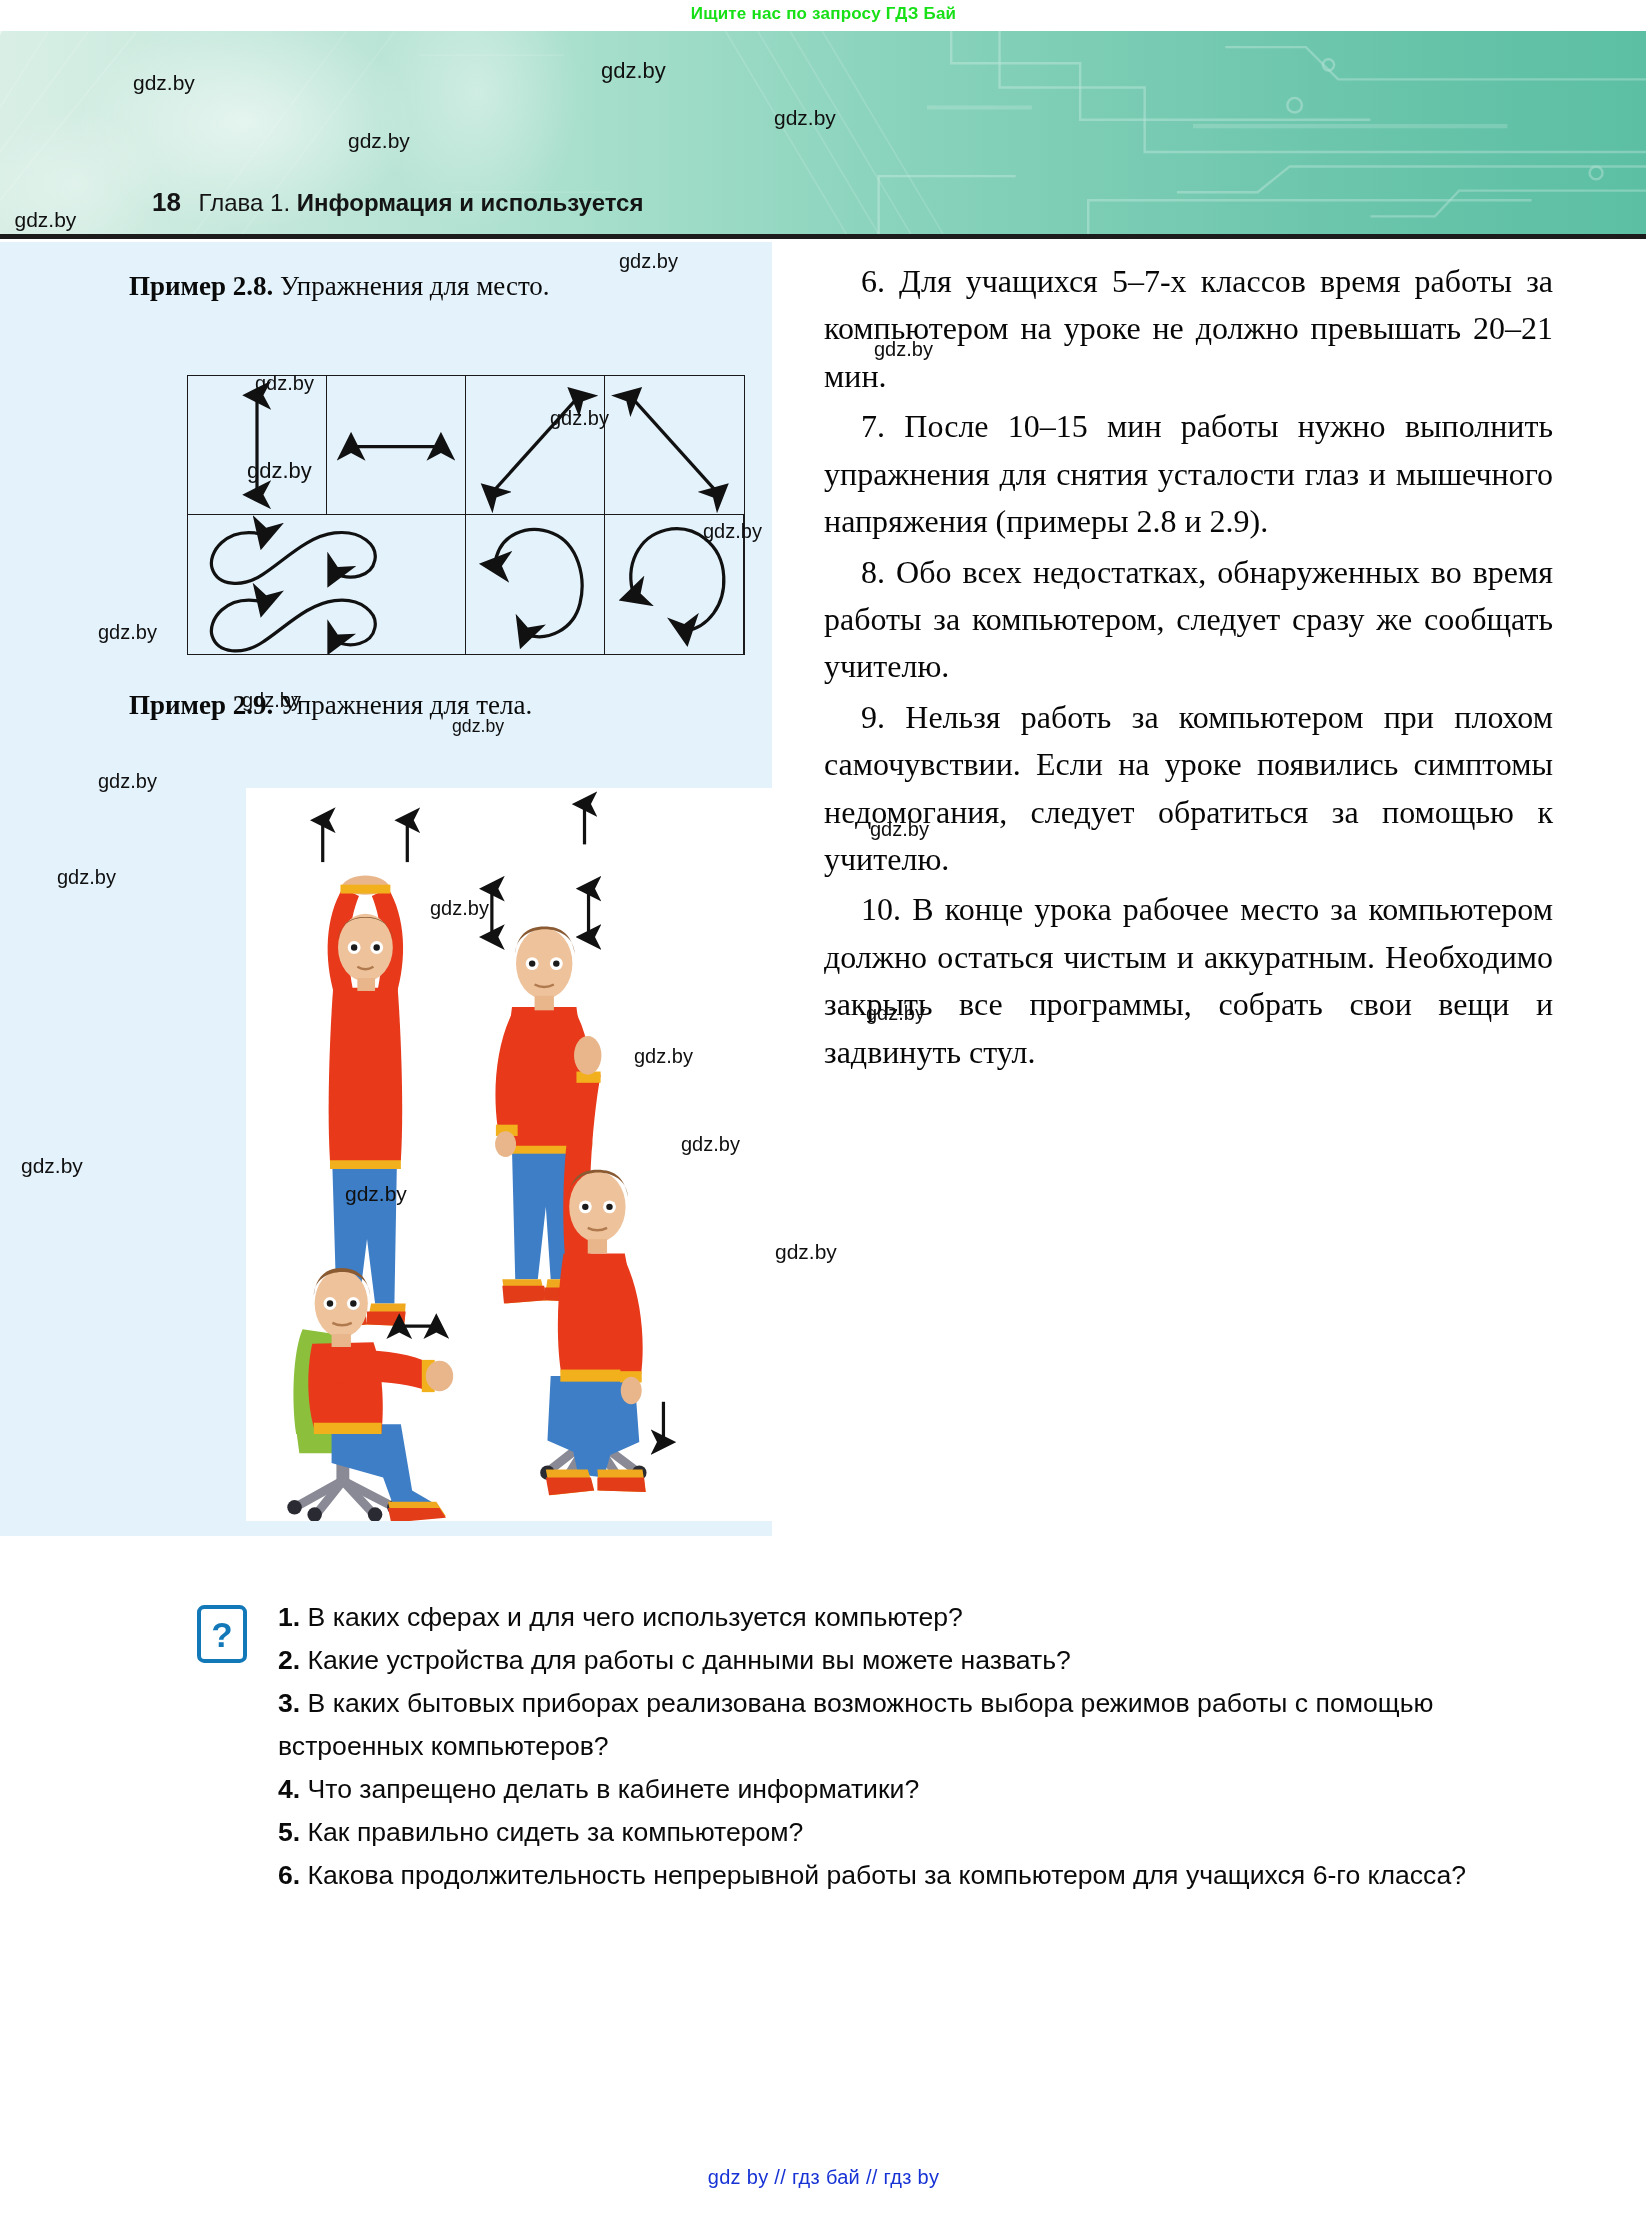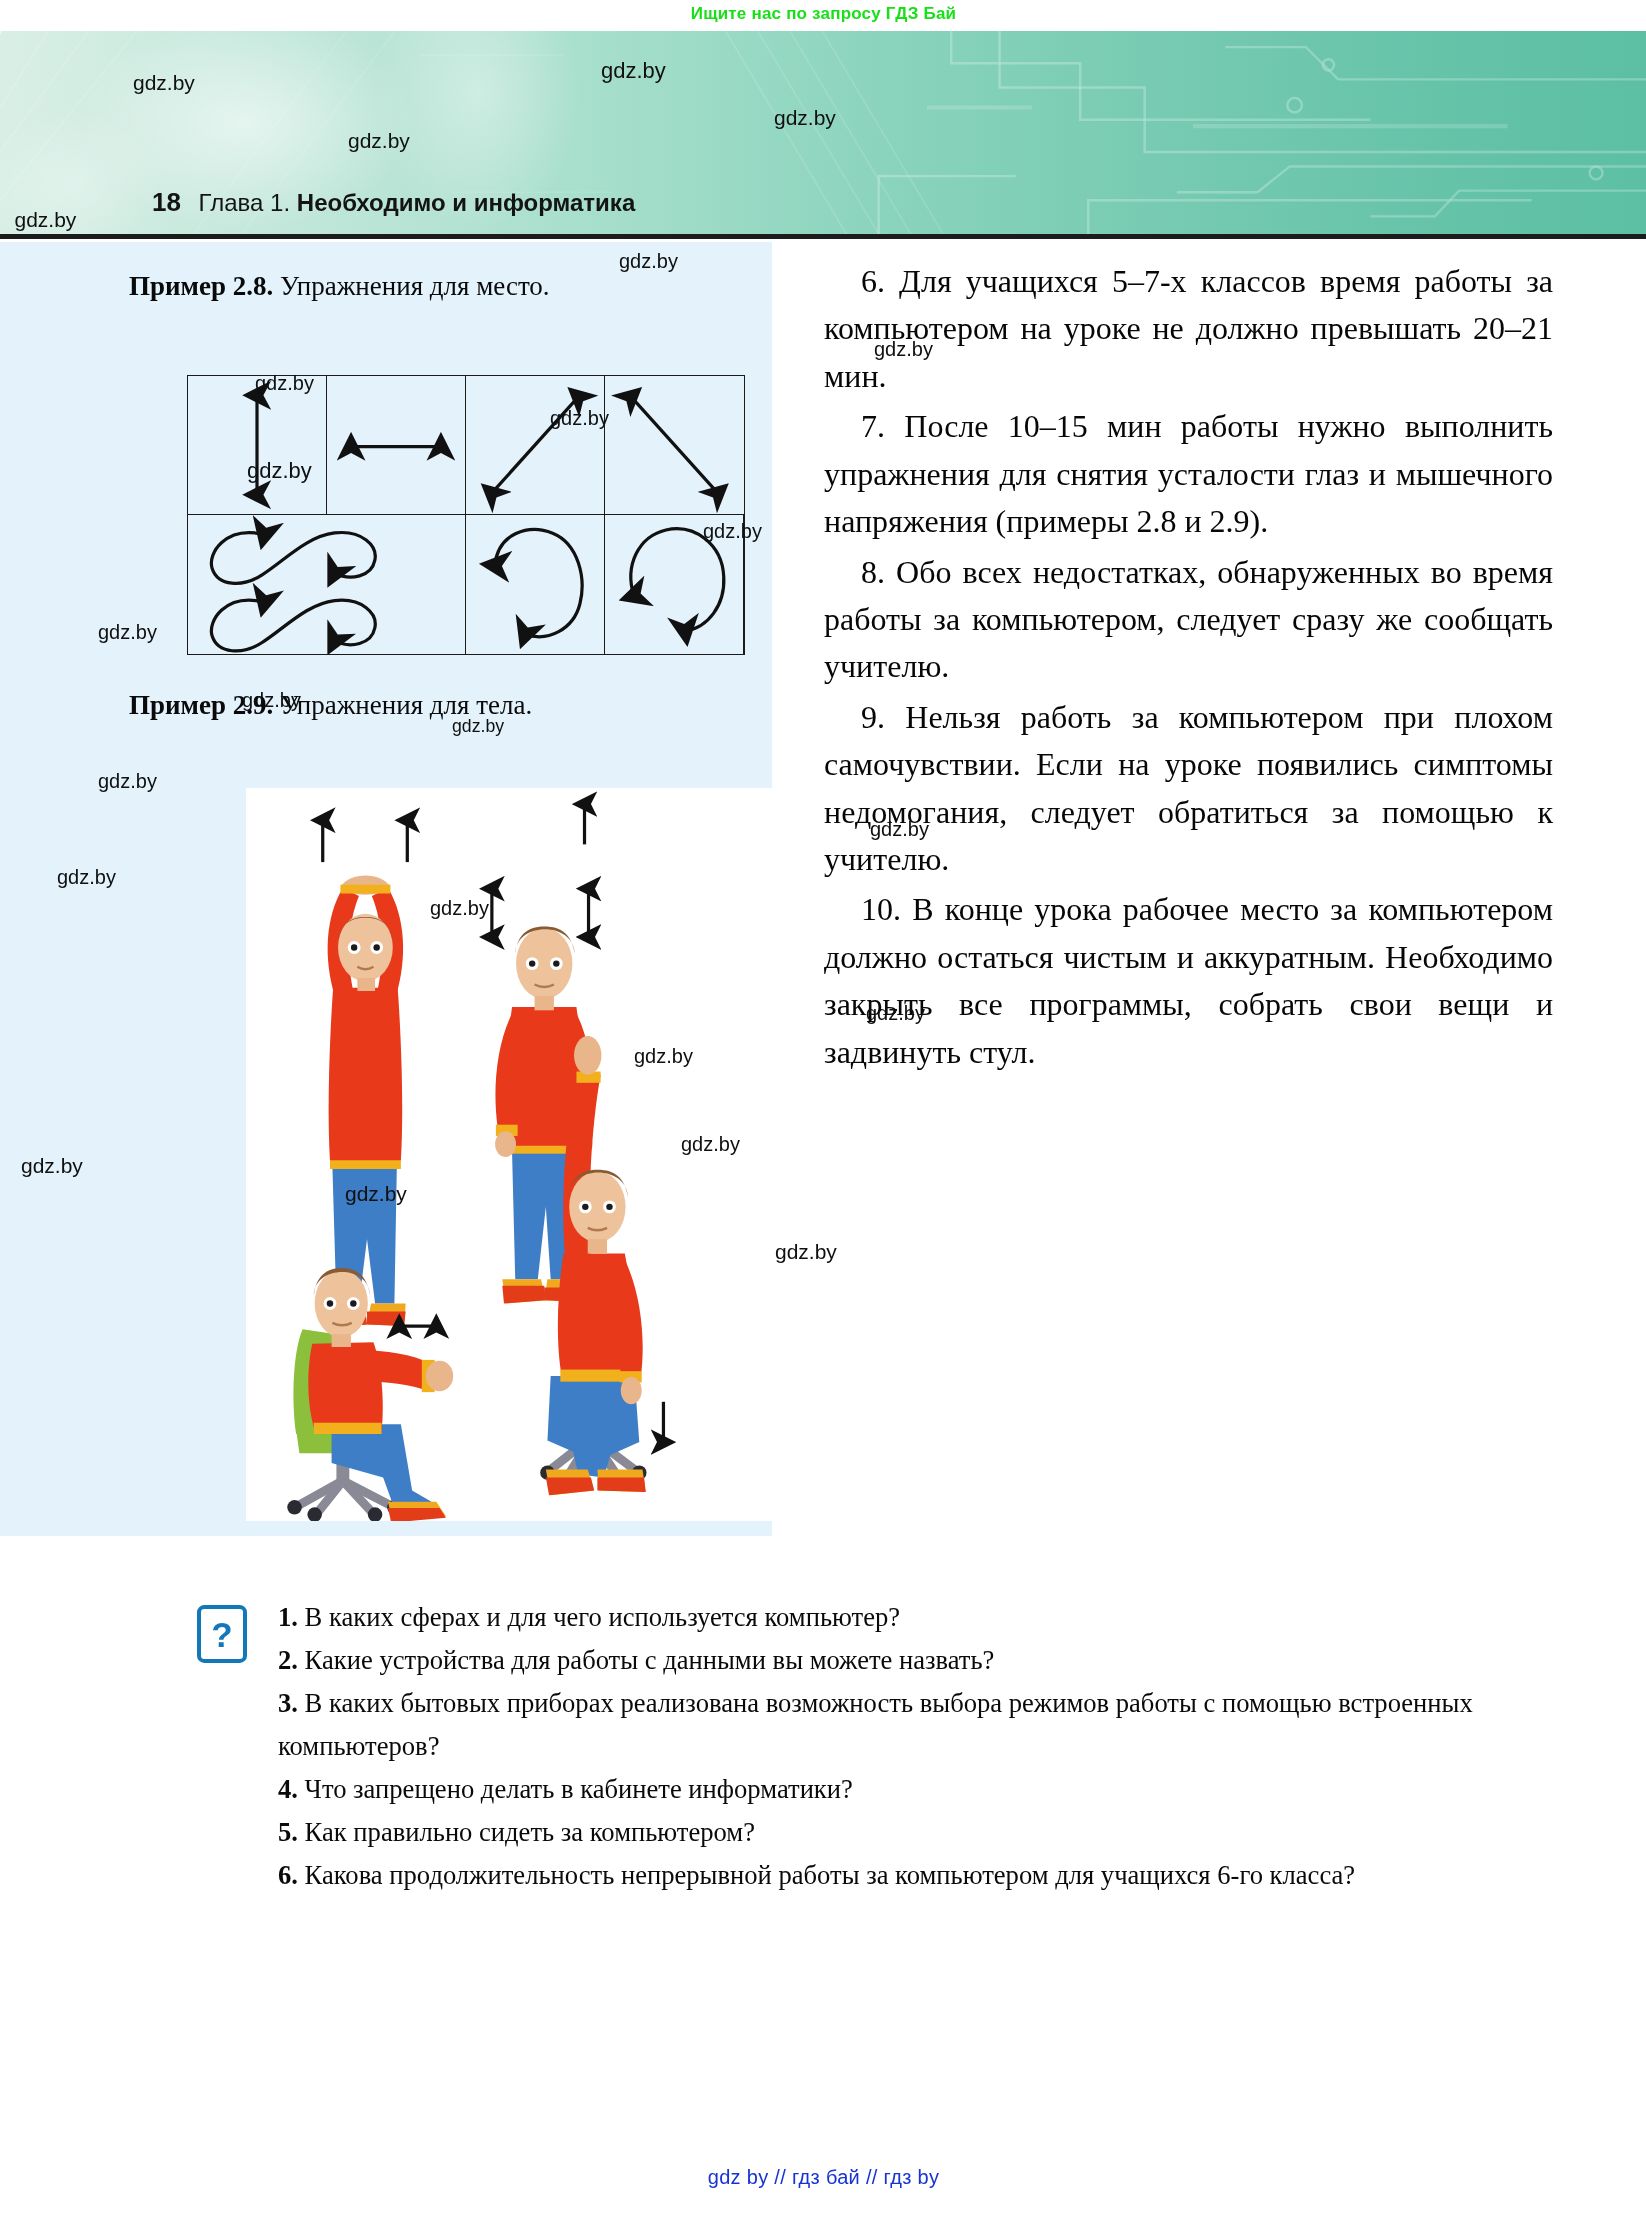--- a/index.html
+++ b/index.html
@@ -93,21 +93,21 @@
   
   .q-icon{
     position:absolute;left:197px;top:1605px;width:42px;height:50px;
     border:4px solid #1278b8;border-radius:7.3px;
     display:flex;align-items:center;justify-content:center;
     color:#1278b8;font-size:35px;font-weight:bold;line-height:1;
     font-family:"Liberation Sans", sans-serif;
   }
   .q-list{
     position:absolute;left:278px;top:1596px;width:1245px;
-    font-family:Liberation Serif, serif;
+    font-family:Liberation Sans, sans-serif;
     font-size:26.6px;line-height:1.62;color:#0a0a0a;
     font-stretch:condensed;
   }
   .q-list .q{margin:0;}
   .q-list .q b{font-weight:bold;}
 
   
   .footer-links{
     position:absolute;left:0;top:2166px;width:1647px;
     text-align:center;color:#1733d6;font-size:20px;letter-spacing:0.3px;
@@ -159,21 +159,21 @@
       <path d="M520 30 L700 30"></path>
         <path d="M560 200 L760 200"></path>
     </g>
   </svg>
   <div class="banner-blur"></div>
 
   <div class="page-head">
     <span class="page-num">18</span>
     <span>
       <span class="chap-label">Глава 1.</span>
-      <span class="chap-title">Необходимо и информатика</span>
+      <span class="chap-title">Информация и используется</span>
     </span>
   </div>
 </div>
 
 <div class="blue-panel"></div>
 
 <div class="ex-caption" id="cap28">
   <b>Пример 2.8.</b><span> Упражнения для место.</span>
 </div>
 

